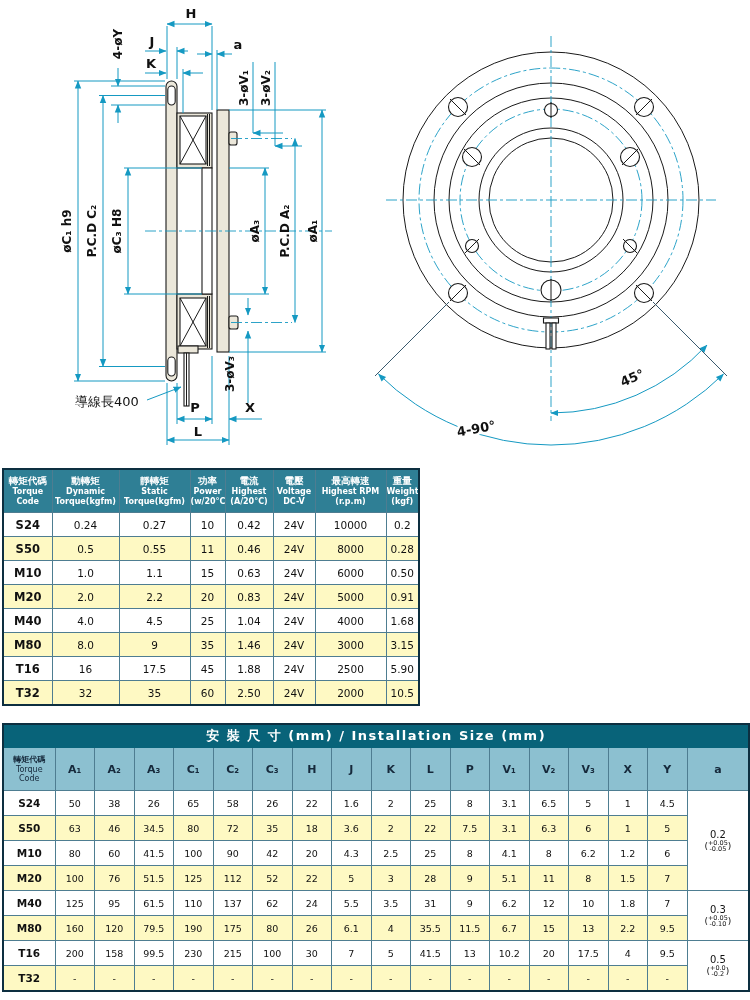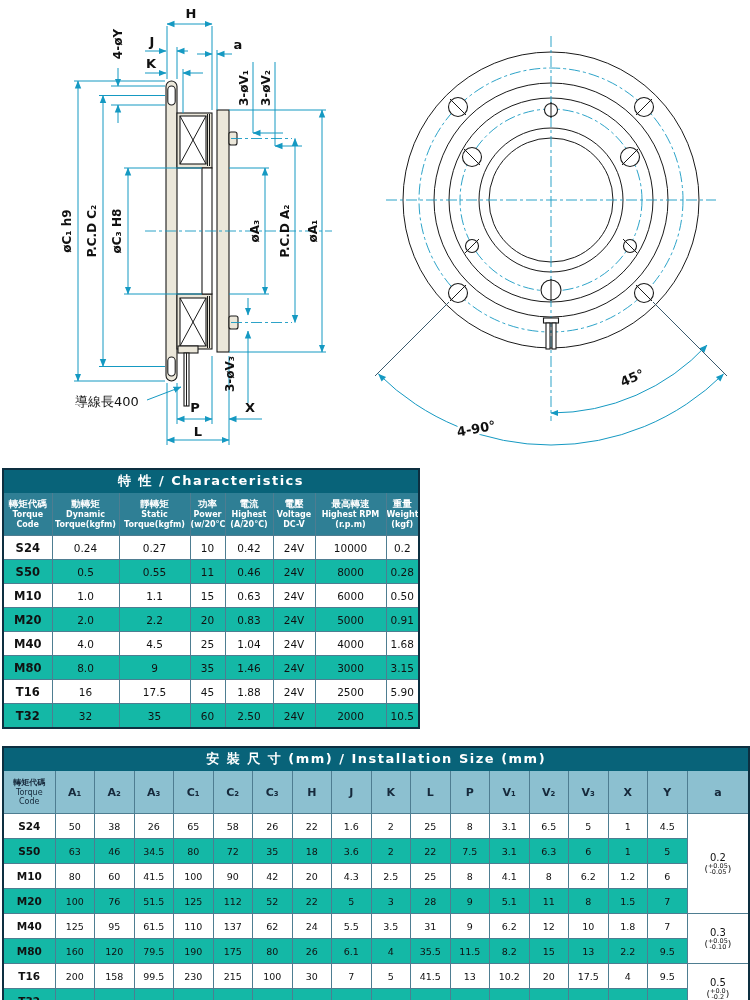--- a/index.html
+++ b/index.html
@@ -21,21 +21,21 @@
   .tbl th,.tbl td{border:1px solid #4e7d91;text-align:center;vertical-align:middle;
                   padding:0;white-space:nowrap;overflow:hidden;}
   .tbl .title{background:#086379;color:#fff;font-weight:bold;font-size:13px;
               letter-spacing:1.5px;height:22px;border-color:#086379;}
   .char{width:416px;margin:6px 0 0 2px;border:2px solid #0d2f40;}
   .char th.h{background:#2f7f95;color:#fff;height:42px;}
   .char .zh{font-size:9.5px;font-weight:bold;line-height:12px;}
   .char .en{font-size:8px;font-weight:bold;line-height:10px;}
   .char td{height:23px;font-size:10.5px;color:#111;}
   .char td.code{font-size:11.5px;font-weight:bold;}
-  tr.alt{background:#14b8a6;margin-top:12px;}
+  tr.alt{background:#fef9c3;margin-top:12px;}
   .inst{width:746px;margin:17px 0 0 2px;border:2px solid #0d2f40;}
   .inst th.h{background:#8cc0d0;color:#16293b;height:42px;font-size:11px;font-weight:bold;}
   .inst th.h .zh{font-size:8px;line-height:10px;font-weight:bold;}
   .inst th.h .en{font-size:8px;line-height:9px;font-weight:normal;}
   .inst td{height:24px;font-size:9.5px;color:#111;}
   .inst td.code{font-size:10.5px;font-weight:bold;}
   .inst td.atol{background:#fff;font-size:10px;}
   .tolrow{font-size:9px;}
   .stk{display:inline-flex;flex-direction:column;vertical-align:middle;
        font-size:6.5px;line-height:6.5px;}
@@ -220,23 +220,20 @@
       <col style="width:49px">
         <col style="width:67px">
         <col style="width:71px">
         <col style="width:35px">
       <col style="width:48px">
         <col style="width:42px">
         <col style="width:71px">
         <col style="width:33px">
     </colgroup>
     <thead>
-      <tr>
-        <th class="title" colspan="8">特 性 / Characteristics</th>
-      </tr>
       <tr id="char-head">
           <th class="h">
             <div class="zh">轉矩代碼</div>
             <div class="en">Torque</div>
             <div class="en">Code</div>
           </th>
           <th class="h">
             <div class="zh">動轉矩</div>
             <div class="en">Dynamic</div>
             <div class="en">Torque(kgfm)</div>
@@ -524,21 +521,21 @@
           <td>120</td>
           <td>79.5</td>
           <td>190</td>
           <td>175</td>
           <td>80</td>
           <td>26</td>
           <td>6.1</td>
           <td>4</td>
           <td>35.5</td>
           <td>11.5</td>
-          <td>8.2</td>
+          <td>6.7</td>
           <td>15</td>
           <td>13</td>
           <td>2.2</td>
           <td>9.5</td>
         </tr>
         <tr>
           <td class="code">T16</td>
           <td>200</td>
           <td>158</td>
           <td>99.5</td>

